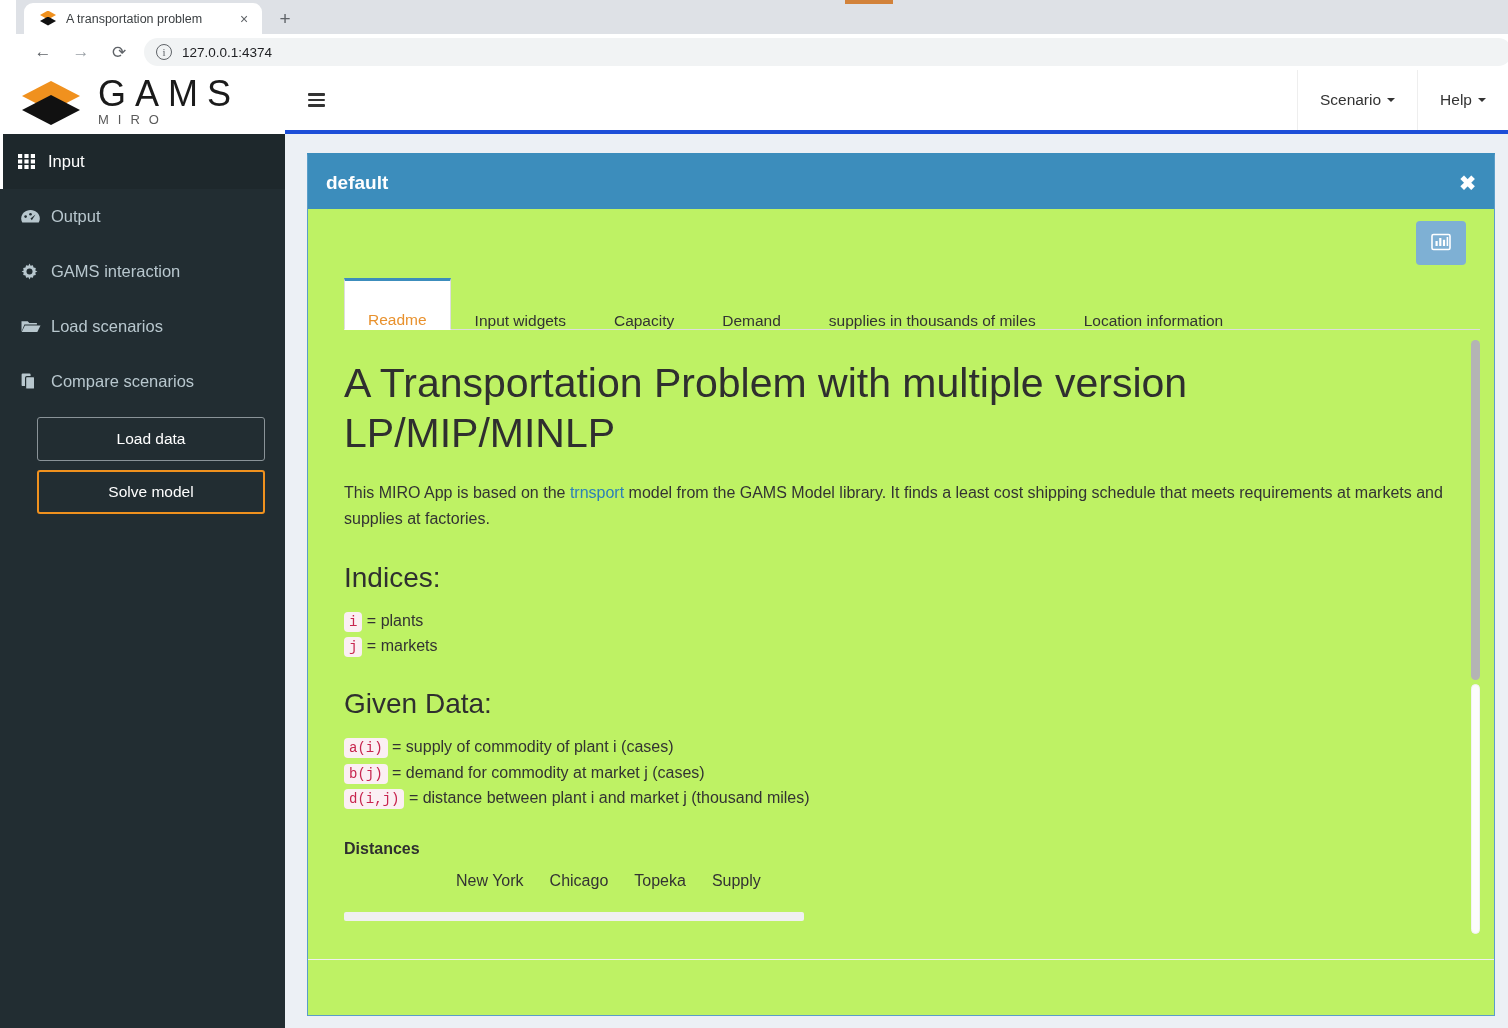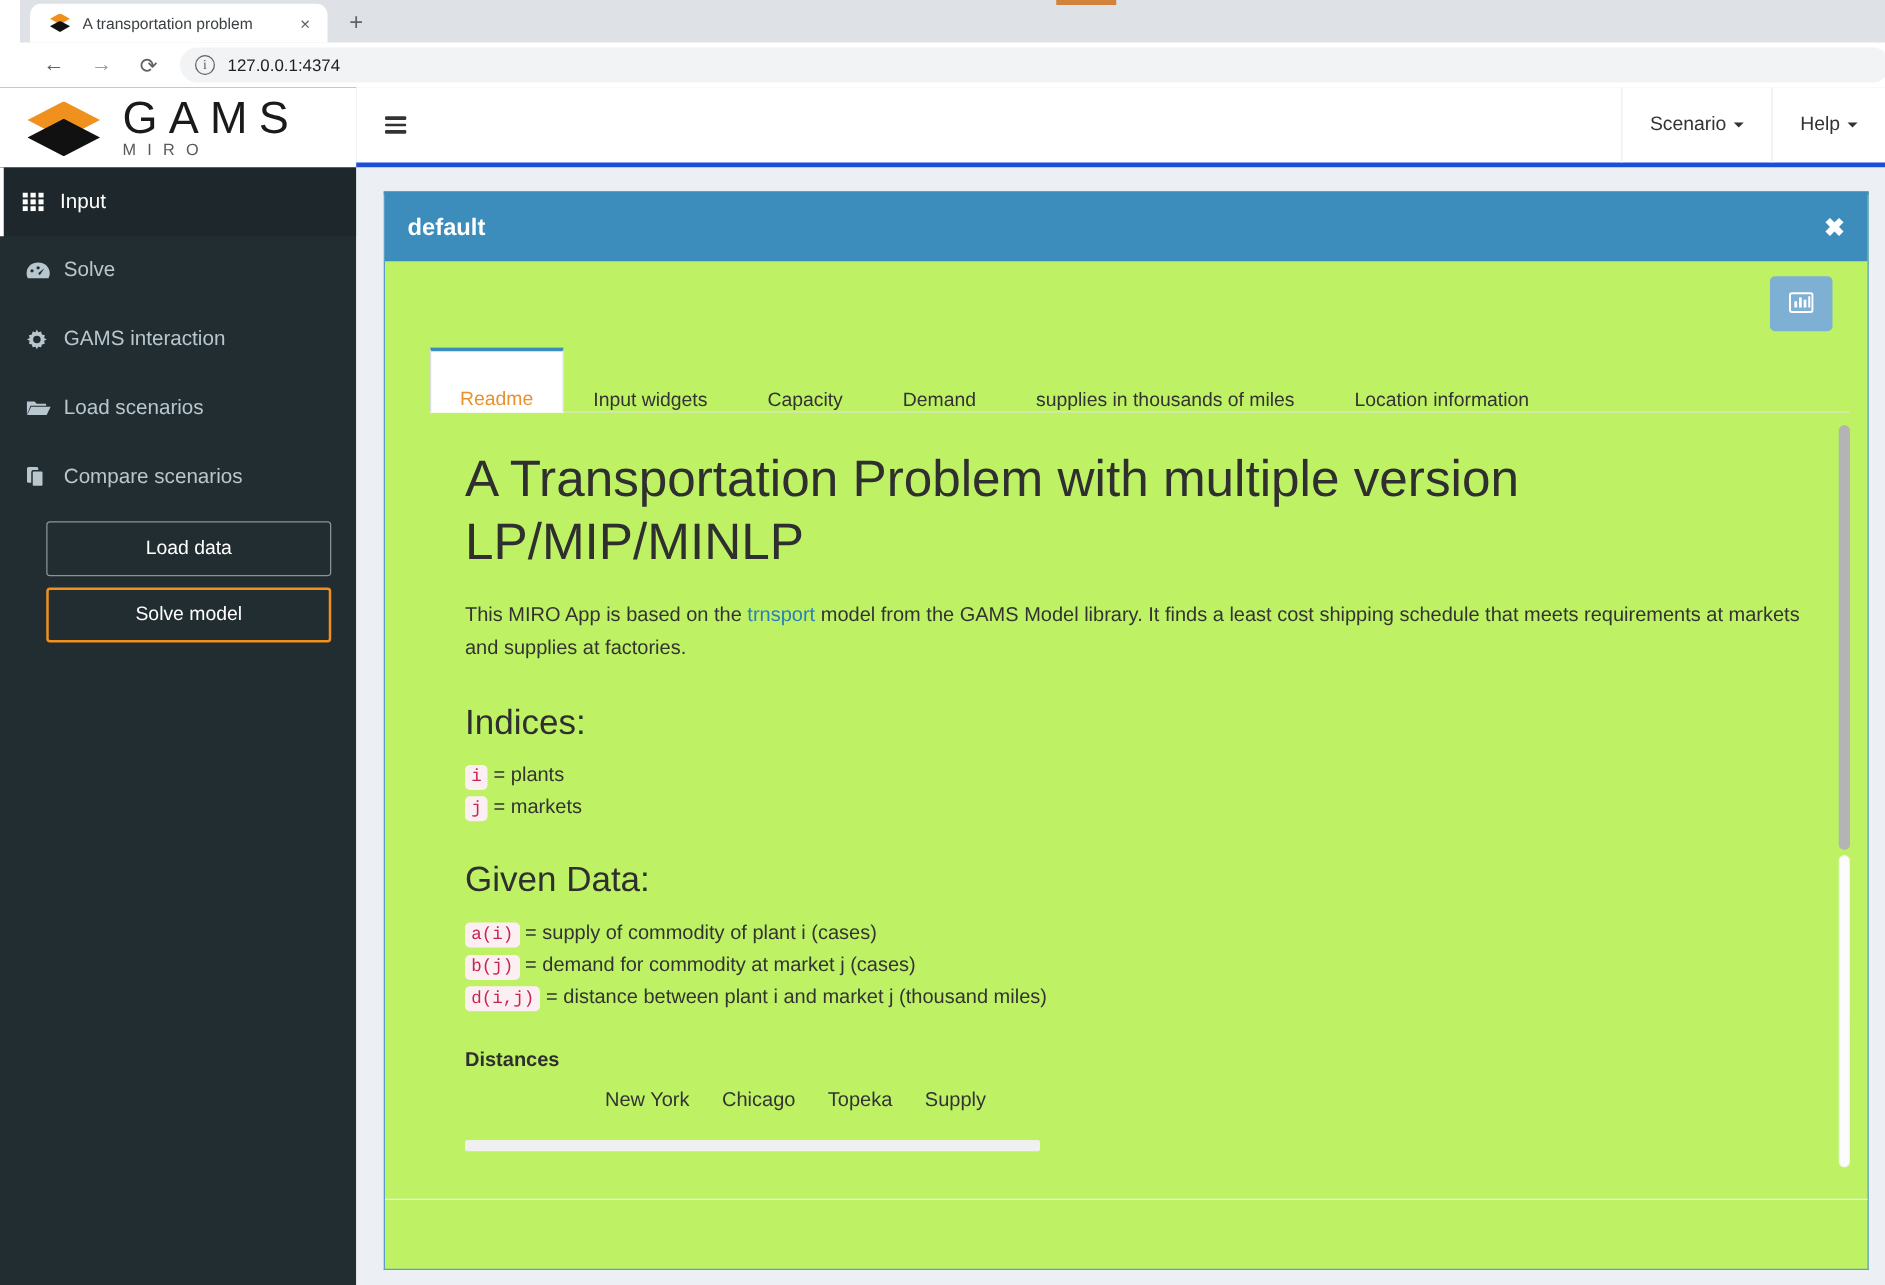--- a/index.html
+++ b/index.html
@@ -268,21 +268,20 @@
     border-top: 3px solid #3c8dbc;
     border-bottom: 1px solid #ffffff;
   }
 
   
   #readme-scroll {
     position: relative;
     height: 608px;
     overflow: hidden;
     padding-right: 22px;
-    margin-left: 28px;
   }
   #readme {
     padding-top: 18px;
     color: #333;
   }
   #readme h1 {
     font-size: 41px; font-weight: 400; line-height: 1.22;
     margin: 10px 0 22px 0; color: #2f2f2f;
   }
   #readme h2 {
@@ -401,21 +400,21 @@
 
     <div class="sidebar-item">
       <span class="si-icon">
         <svg width="19" height="15" viewBox="0 0 19 15">
           <path d="M9.5 1C4.3 1 0.2 4.8 0.2 9.4c0 1.5 0.4 2.9 1.1 4.1h16.4c0.7-1.2 1.1-2.6 1.1-4.1C18.8 4.8 14.7 1 9.5 1z" fill="#b8c7ce"></path>
           <circle cx="4.6" cy="7.6" r="1.3" fill="#222d32"></circle>
           <circle cx="9.5" cy="5.2" r="1.3" fill="#222d32"></circle>
           <path d="M9.5 9.6 L14.5 5.6 L10.8 11.2 z" fill="#222d32"></path>
         </svg>
       </span>
-      <span class="si-label">Solve</span>
+      <span class="si-label">Output</span>
     </div>
 
     <div class="sidebar-item">
       <span class="si-icon">
         <svg width="17" height="17" viewBox="0 0 17 17">
           <path fill="#b8c7ce" d="M8.5 0.6l1.1 2.1 2.3-0.5 0.6 2.3 2.3 0.6-0.5 2.3 2.1 1.1-2.1 1.1 0.5 2.3-2.3 0.6-0.6 2.3-2.3-0.5-1.1 2.1-1.1-2.1-2.3 0.5-0.6-2.3-2.3-0.6 0.5-2.3L0.6 8.5l2.1-1.1-0.5-2.3 2.3-0.6 0.6-2.3 2.3 0.5z"></path>
           <circle cx="8.5" cy="8.5" r="3" fill="#222d32"></circle>
         </svg>
       </span>
       <span class="si-label">GAMS interaction</span>

